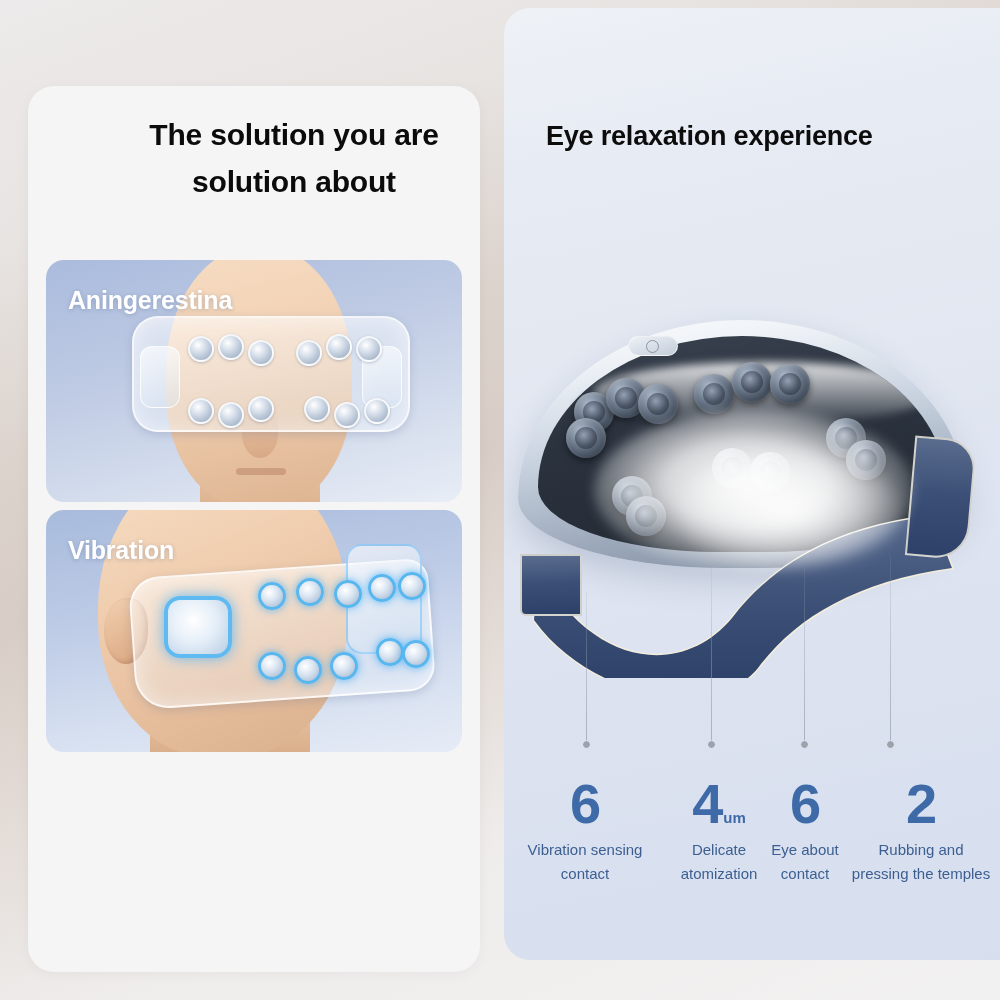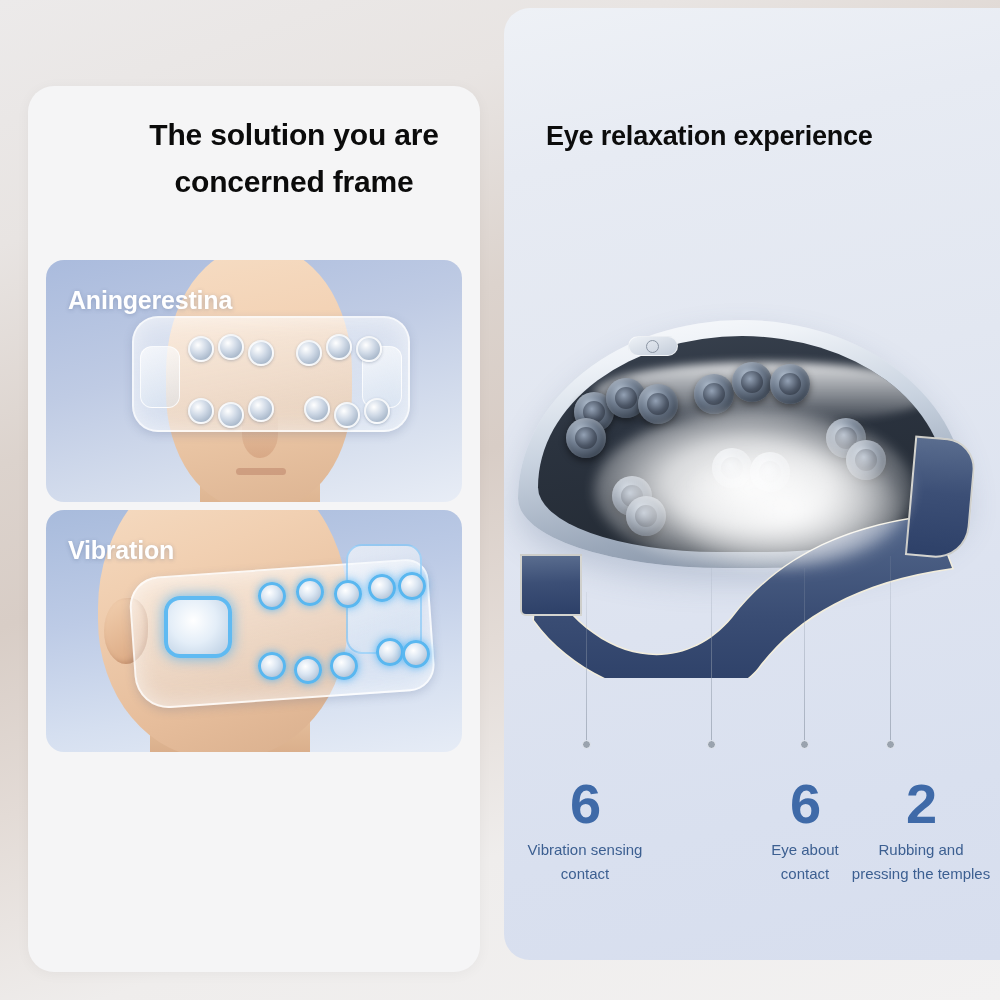--- a/index.html
+++ b/index.html
@@ -463,21 +463,21 @@
   }
   .stat-cap .l2 { display: block; }
 </style>
 </head>
 <body>
 
 <div class="left-panel">
 
   <div class="left-title">
     <span class="line">The solution you are</span>
-    <span class="line">concerned frame</span>
+    <span class="line">solution about</span>
   </div>
 
   <div class="cards">
 
 
     <div class="card card2">
       <div class="neck2"></div>
       <div class="head2"></div>
       <div class="nose2"></div>
       <div class="mouth2"></div>
@@ -581,20 +581,27 @@
   <div class="stats">
 
     <div class="stat" style="left:0px;top:0px;width:162px;">
       <span class="stat-num">6</span>
       <div class="stat-cap">
         <span>Vibration sensing</span>
         <span class="l2">contact</span>
       </div>
     </div>
 
+    <div class="stat" style="left:155px;top:0px;width:120px;">
+      <span class="stat-num">4</span><span class="stat-unit">um</span>
+      <div class="stat-cap">
+        <span>Delicate</span>
+        <span class="l2">atomization</span>
+      </div>
+    </div>
 
     <div class="stat" style="left:252px;top:0px;width:98px;">
       <span class="stat-num">6</span>
       <div class="stat-cap">
         <span>Eye about</span>
         <span class="l2">contact</span>
       </div>
     </div>
 
     <div class="stat" style="left:338px;top:0px;width:158px;">

